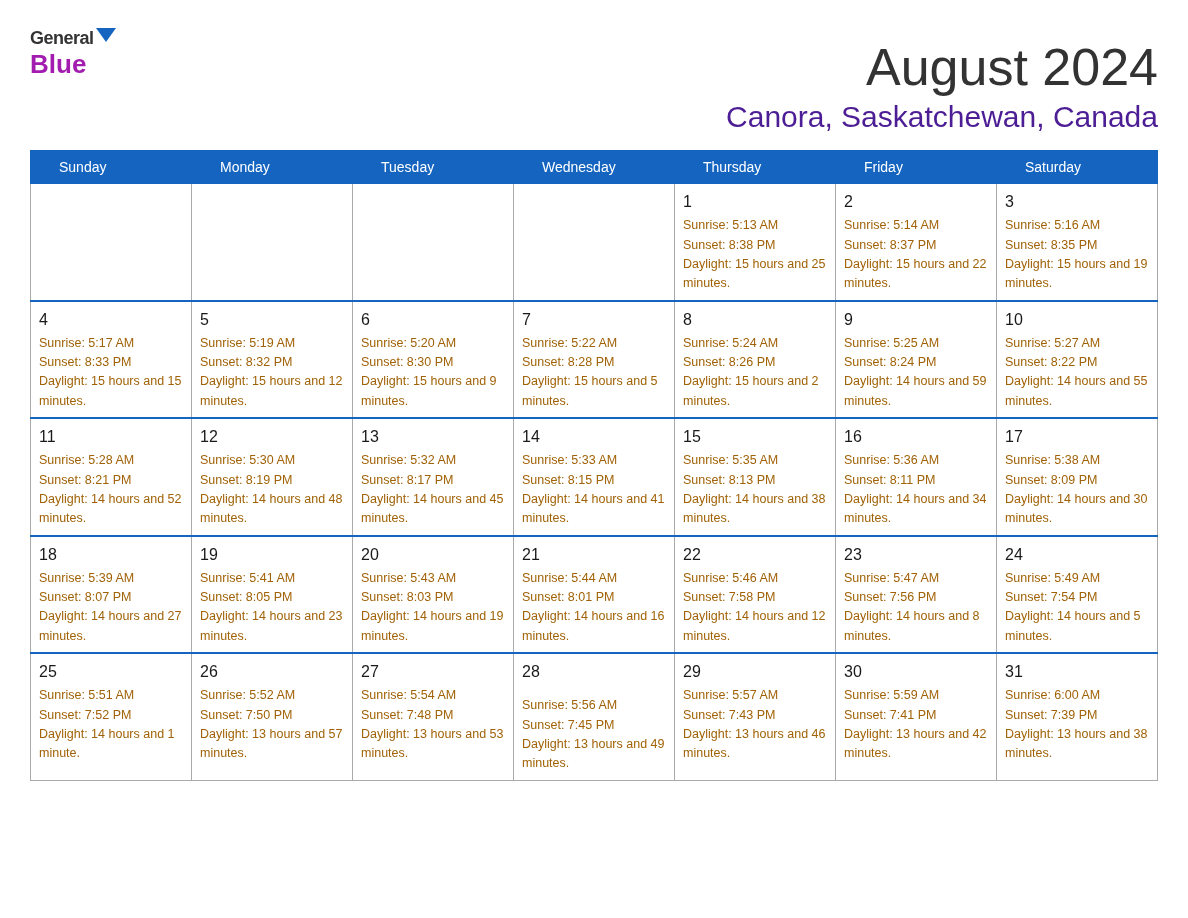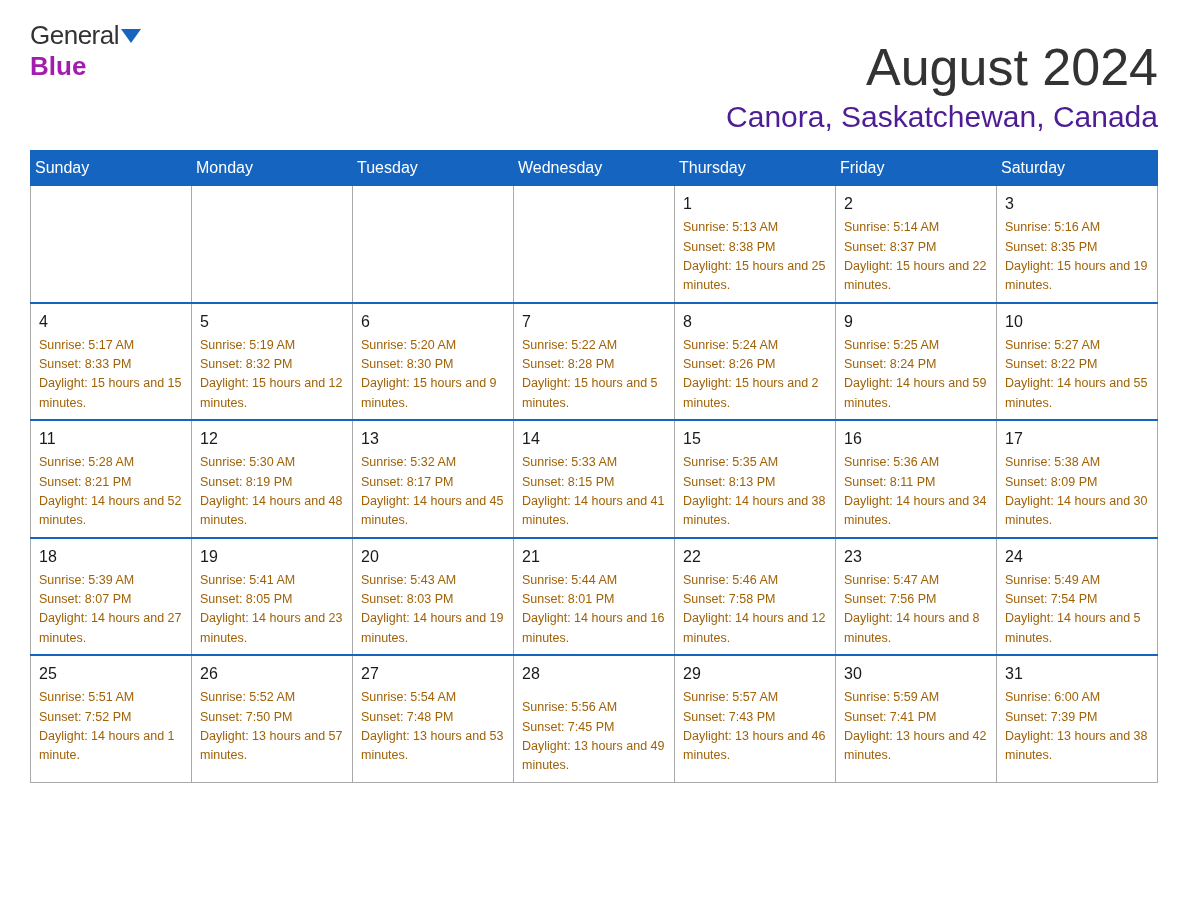--- a/index.html
+++ b/index.html
@@ -14,24 +14,25 @@
       justify-content: space-between;
       align-items: flex-start;
       margin-bottom: 16px;
     }
     .logo {
       display: flex;
       flex-direction: column;
       align-items: flex-start;
     }
     .logo-general {
-      font-size: 26px;
-      font-weight: normal;
+      font-size: 18px;
+      font-weight: bold;
       color: #333;
       letter-spacing: -0.5px;
+      margin-top: 8px;
     }
     .logo-blue {
       font-size: 26px;
       font-weight: bold;
       color: #a21caf;
       display: flex;
       align-items: center;
       gap: 2px;
     }
     .logo-triangle {
@@ -59,22 +60,22 @@
     }
     .calendar {
       width: 100%;
       border-collapse: collapse;
       border: 1px solid #888;
     }
     .calendar th {
       background-color: #1565c0;
       color: #ffffff;
       text-align: left;
-      padding: 8px 4px;
-      font-size: 16px;
+      padding: 8px 28px;
+      font-size: 14px;
       font-weight: normal;
       border: 1px solid #1565c0;
     }
     .calendar td {
       vertical-align: top;
       padding: 6px 8px;
       border: 1px solid #aaa;
       width: calc(100% / 7);
       min-height: 100px;
       background: #fff;

